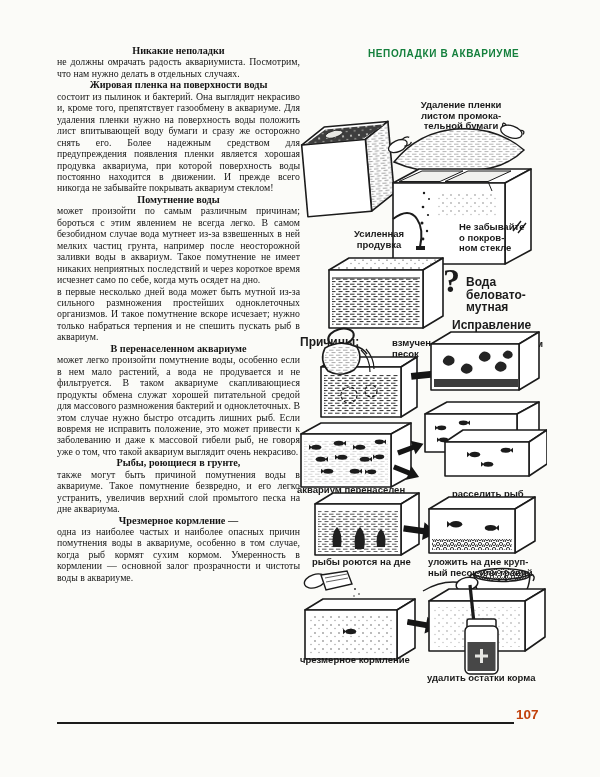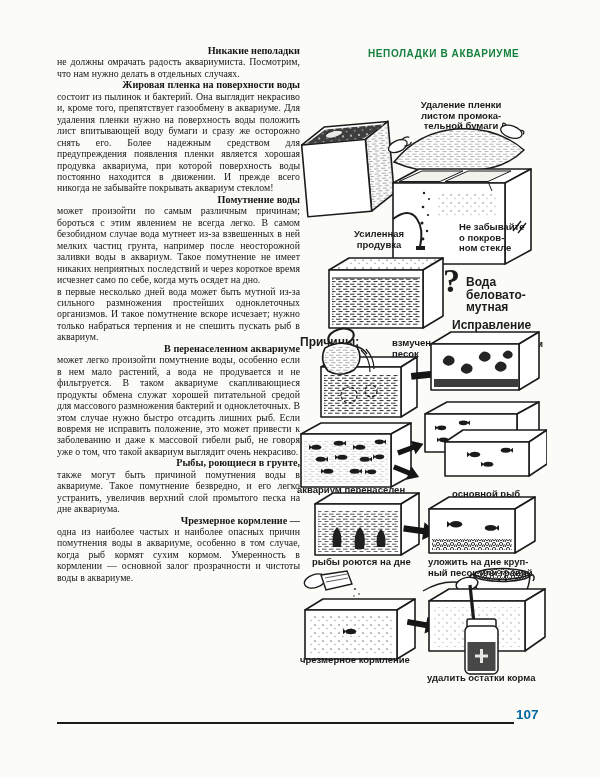--- a/index.html
+++ b/index.html
@@ -4,30 +4,30 @@
 <style>
   html,body{margin:0;padding:0;}
   body{width:600px;height:777px;background:#fbfbf8;position:relative;overflow:hidden;
        font-family:"Liberation Serif",serif;color:#161616;}
   .page{position:absolute;inset:0;}
 
   
   .textcol{position:absolute;left:57px;top:45px;width:243px;
            font-size:9.8px;line-height:11.45px;text-align:justify;
            -webkit-hyphens:auto;}
-  .textcol h3{margin:0;font-size:10.2px;font-weight:700;text-align:right;}
+  .textcol h3{margin:0;font-size:10.2px;font-weight:700;text-align:center;}
   .textcol p{margin:0;}
 
   
   .chapter{position:absolute;left:368px;top:48px;width:210px;
            font-family:"Liberation Sans",sans-serif;font-weight:700;
            font-size:10px;letter-spacing:.6px;color:#15803d;white-space:nowrap;}
   .rule{position:absolute;left:57px;top:722px;width:457px;height:2px;background:#1b1b1b;}
   .pagenum{position:absolute;left:516px;top:707px;font-family:"Liberation Sans",sans-serif;
-           font-weight:700;font-size:13.5px;color:#0369a1;}
+           font-weight:700;font-size:13.5px;color:#c2410c;}
 
   
   .lbl{position:absolute;font-family:"Liberation Sans",sans-serif;font-weight:700;
        font-size:9.5px;line-height:1.12;color:#1b1b1b;white-space:pre-line;}
   .lbl.c{text-align:center;}
   .lbl.r{text-align:center;}
   .lbl.big{font-size:12px;line-height:1.05;}
   .qmark{position:absolute;left:443px;top:264px;font-family:"Liberation Serif",serif;
          font-weight:700;font-size:34px;line-height:1;color:#1b1b1b;}
   .fatfilm{position:absolute;left:310px;top:90px;width:80px;text-align:center;margin-top:40px;}
@@ -291,21 +291,21 @@
         <polygon points="0,12 18,0 102,0 84,12"></polygon>
         <polygon points="84,12 102,0 102,34 84,46"></polygon>
         <rect x="0" y="12" width="84" height="34"></rect>
       </g>
       <use href="#fish" transform="translate(22,20) scale(1.3)"></use>
       <use href="#fish" transform="translate(68,16) scale(-1.2,1.2)"></use>
       <use href="#fish" transform="translate(36,30) scale(1.2)"></use>
     </g>
   </svg>
 
-  <div class="lbl" style="left:452px;top:489px;width:90px">основной рыб</div>
+  <div class="lbl" style="left:452px;top:489px;width:90px">расселить рыб</div>
 
   <svg class="ill" style="left:313px;top:491px" width="108" height="66">
     <g transform="translate(2,2)">
       <g stroke="#1b1b1b" stroke-width="1.6" fill="#fff" stroke-linejoin="round">
         <polygon points="0,11 18,0 104,0 86,11"></polygon>
         <polygon points="86,11 104,0 104,51 86,62"></polygon>
         <rect x="0" y="11" width="86" height="51"></rect>
       </g>
       <rect x="3" y="18" width="80" height="41" fill="url(#murk)" opacity="0.8"></rect>
       <g fill="#1f1f1f">

